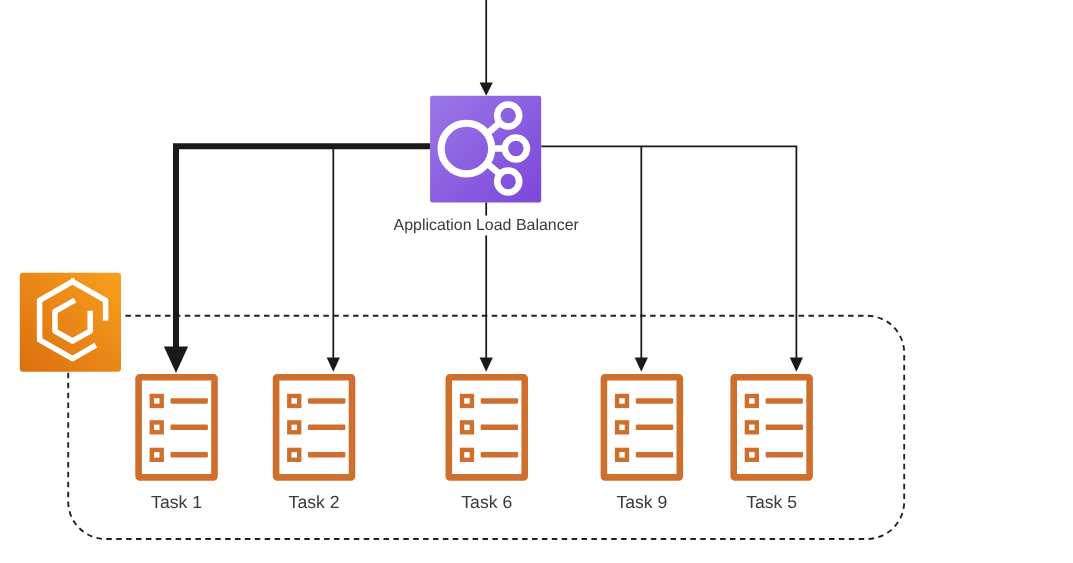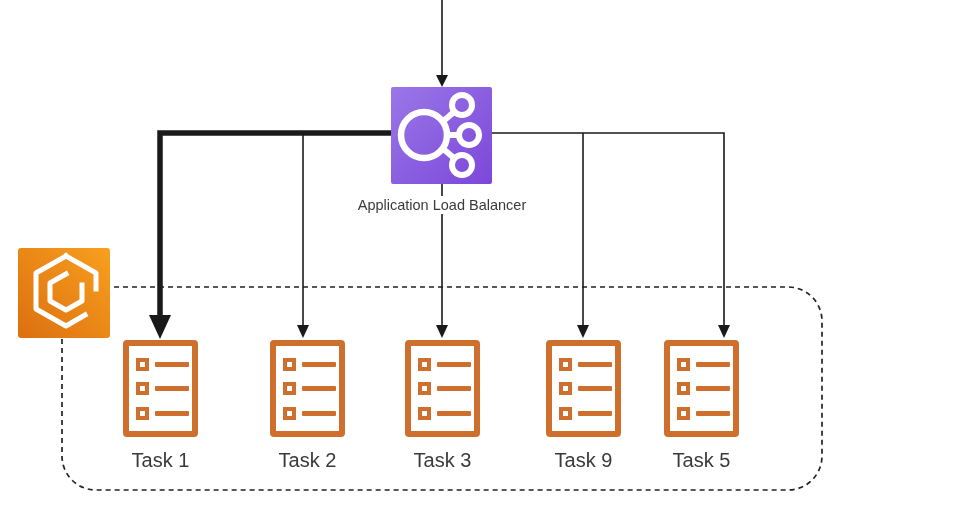--- a/index.html
+++ b/index.html
@@ -62,21 +62,21 @@
     padding-left:7px;
   }
   .task-row{display:flex;align-items:center;gap:6px;}
   .task-square{
     box-sizing:border-box;width:13px;height:13px;
     border:4px solid var(--task-orange);background:#fff;flex:0 0 auto;
   }
   .task-line{width:34px;height:5px;background:var(--task-orange);border-radius:1px;}
   .task-label{
     margin-top:12px;text-align:center;
-    font-size:20px;color:var(--label-color);
+    font-size:16px;color:var(--label-color);
   }
 </style>
 </head>
 <body>
 
 <div class="canvas">
 
   <svg class="wires" width="975" height="512" viewBox="0 0 975 512">
 
     <rect class="dashed-box" x="62" y="287" width="760" height="203" rx="34"></rect>
@@ -131,21 +131,21 @@
           <span class="task-line"></span>
         </div>
       <div class="task-row">
           <span class="task-square"></span>
           <span class="task-line"></span>
         </div>
     </div>
     <div class="task-label">Task 1</div>
   </div>
 
-  <div class="task" style="left:270px">
+  <div class="task" style="left:248px">
     <div class="task-icon">
       <div class="task-row">
           <span class="task-square"></span>
           <span class="task-line"></span>
         </div>
       <div class="task-row">
           <span class="task-square"></span>
           <span class="task-line"></span>
         </div>
       <div class="task-row">
@@ -164,21 +164,21 @@
         </div>
       <div class="task-row">
           <span class="task-square"></span>
           <span class="task-line"></span>
         </div>
       <div class="task-row">
           <span class="task-square"></span>
           <span class="task-line"></span>
         </div>
     </div>
-    <div class="task-label">Task 3</div>
+    <div class="task-label">Task 6</div>
   </div>
 
   <div class="task" style="left:546px">
     <div class="task-icon">
       <div class="task-row">
           <span class="task-square"></span>
           <span class="task-line"></span>
         </div>
       <div class="task-row">
           <span class="task-square"></span>

